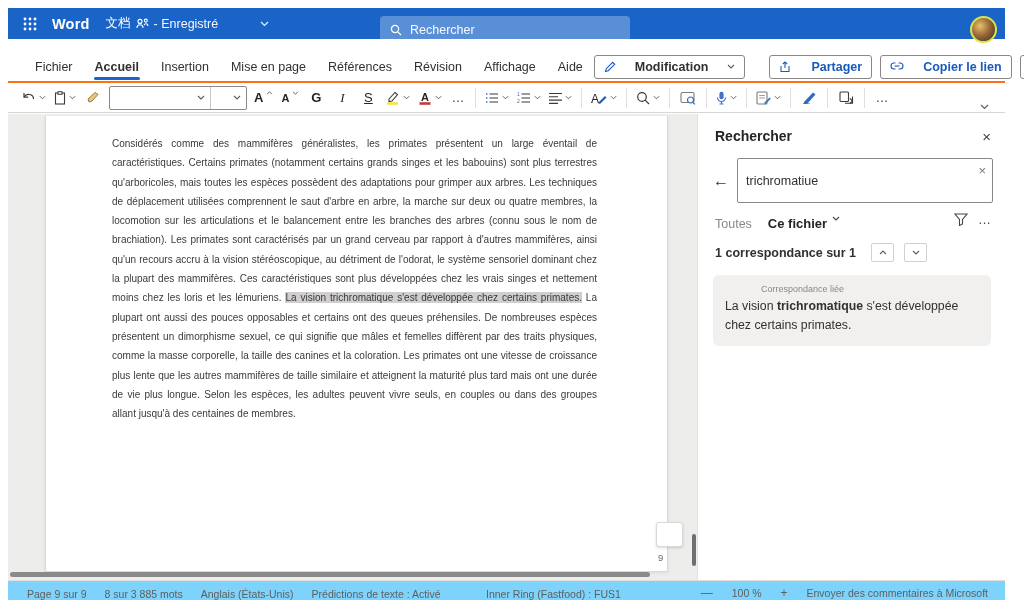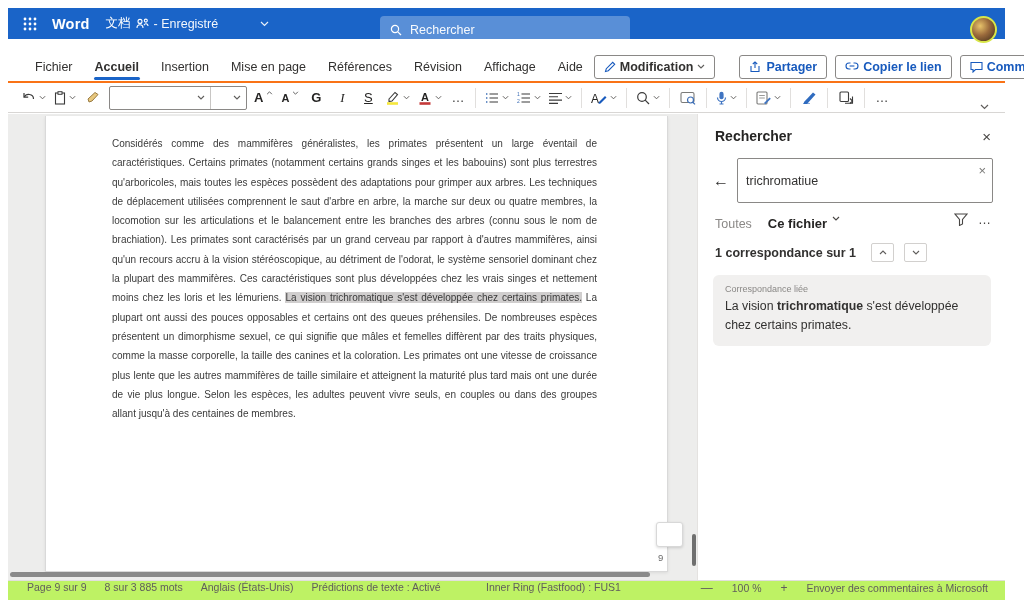--- a/index.html
+++ b/index.html
@@ -25,21 +25,21 @@
   
   .menubar { position:absolute; left:0; top:44px; width:100%; height:31px; background:#fff;
     border-bottom:2px solid #f97316; display:flex; align-items:center; }
   .tabs { display:flex; align-items:center; padding-left:16px; }
   .tab { position:relative; font-size:12.5px; color:#323130; padding:7px 11px; cursor:pointer; white-space:nowrap; }
   .tab.active { font-weight:bold; }
   .tab.active::after { content:""; position:absolute; left:10px; right:10px; bottom:1px; height:3px;
     border-radius:2px; background:#1a64c8; }
   .menu-right { margin-left:auto; display:flex; align-items:center; gap:8px; padding-right:14px; }
   .mbtn { height:24px; border:1px solid #8a8886; border-radius:3px; background:#fff;
-    display:flex; align-items:center; gap:4px; padding:0 9px; font-size:12.5px; font-weight:bold;
+    display:flex; align-items:center; gap:19px; padding:0 9px; font-size:12.5px; font-weight:bold;
     color:#185abd; cursor:pointer; white-space:nowrap; }
   .mbtn.mode { color:#323130; margin-right:16px; }
   .mbtn svg { flex:none; }
 
   
   .ribbon { position:absolute; left:0; top:75px; width:100%; height:30px; background:#fff;
     border-bottom:1px solid #d8d6d4; display:flex; align-items:center; padding-left:10px; }
   .rgroup { display:flex; align-items:center; gap:2px; }
   .rsep { width:1px; height:20px; background:#e1dfdd; margin:0 6px; }
   .ribtn { display:flex; align-items:center; justify-content:center; gap:3px; min-width:24px; height:24px;
@@ -85,33 +85,33 @@
   .scope-all { font-size:12.5px; color:#8a8886; margin-right:16px; cursor:pointer; }
   .scope-file { font-size:13px; font-weight:bold; color:#252423; display:flex; gap:5px; cursor:pointer; }
   .scope-icons { margin-left:auto; display:flex; align-items:center; gap:10px; margin-top:-8px; }
   .funnel { cursor:pointer; }
   .panel-dots { font-size:13px; color:#484644; cursor:pointer; }
   .match-row { display:flex; align-items:center; gap:10px; padding:12px 14px 0 17px; }
   .match-count { font-size:12.5px; font-weight:bold; color:#323130; margin-right:5px; }
   .nav-btn { width:23px; height:19px; border:1px solid #d2d0ce; border-radius:2px; background:#fff;
     display:flex; align-items:center; justify-content:center; color:#605e5c; cursor:pointer; }
   .result-card { margin:13px 14px 0 15px; background:#f1f0ef; border-radius:6px; padding:9px 12px 12px 12px; cursor:pointer; }
-  .result-label { font-size:9px; color:#8a8886; margin-bottom:3px; }
+  .result-label { font-size:9px; color:#8a8886; margin-bottom:3px;margin-left:36px; }
   .result-text { font-size:12.3px; line-height:18.5px; color:#323130; }
   .result-text b { font-weight:bold; }
   .panel-foot { position:absolute; left:0; bottom:10px; width:100%; display:flex; align-items:center;
     padding:0 16px 0 20px; font-size:11px; color:#484644; }
   .foot-links { display:flex; gap:9px; margin-left:9px; }
   .link { color:#0f6cbd; cursor:pointer; }
   .link.u { text-decoration:underline; }
   .privacy { margin-left:auto; }
 
   
-  .statusbar { position:absolute; left:0; top:572px; width:100%; height:20px; background:#bef264;
-    border-top:1px solid #e1dfdd; display:flex; align-items:flex-start; font-size:10.5px; color:#605e5c; }
+  .statusbar { position:absolute; left:0; top:572px; width:100%; height:20px; background:#7dd3fc;
+    border-top:1px solid #e1dfdd; display:flex; align-items:flex-end; font-size:10.5px; color:#605e5c; }
   .sb-item { padding:0 9px; cursor:pointer; white-space:nowrap; }
   .sb-left { display:flex; padding-left:10px; }
   .sb-mid { position:absolute; left:478px; }
   .sb-right { margin-left:auto; display:flex; align-items:center; padding-right:8px; }
   .zoomctl { padding:0 10px; cursor:pointer; font-size:12px; }
   svg { display:block; }
 </style>
 </head>
 <body>
 

